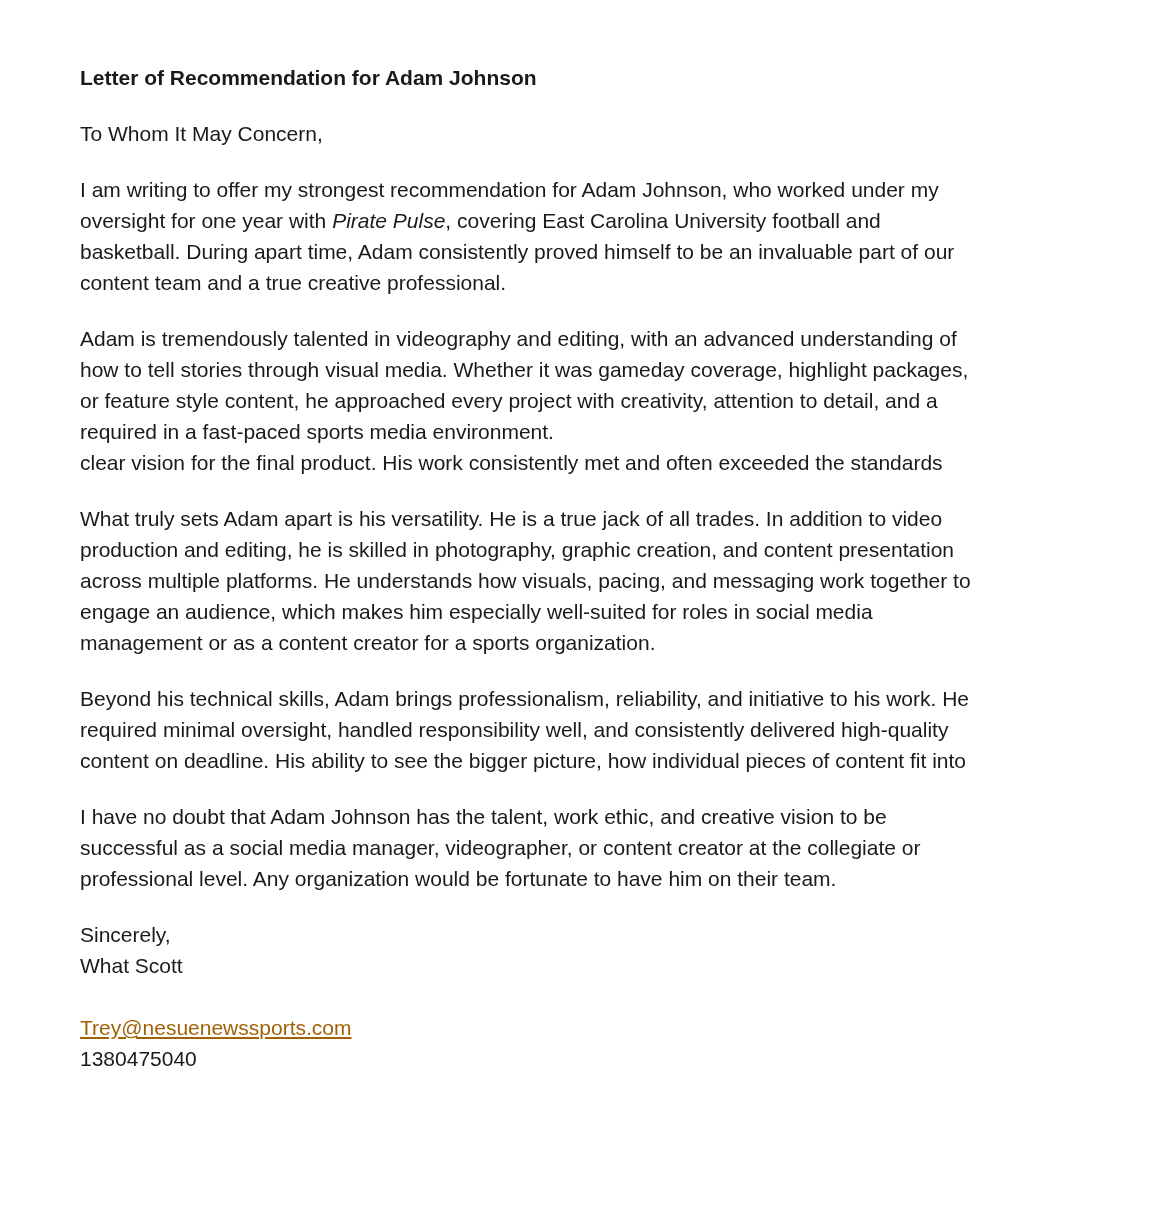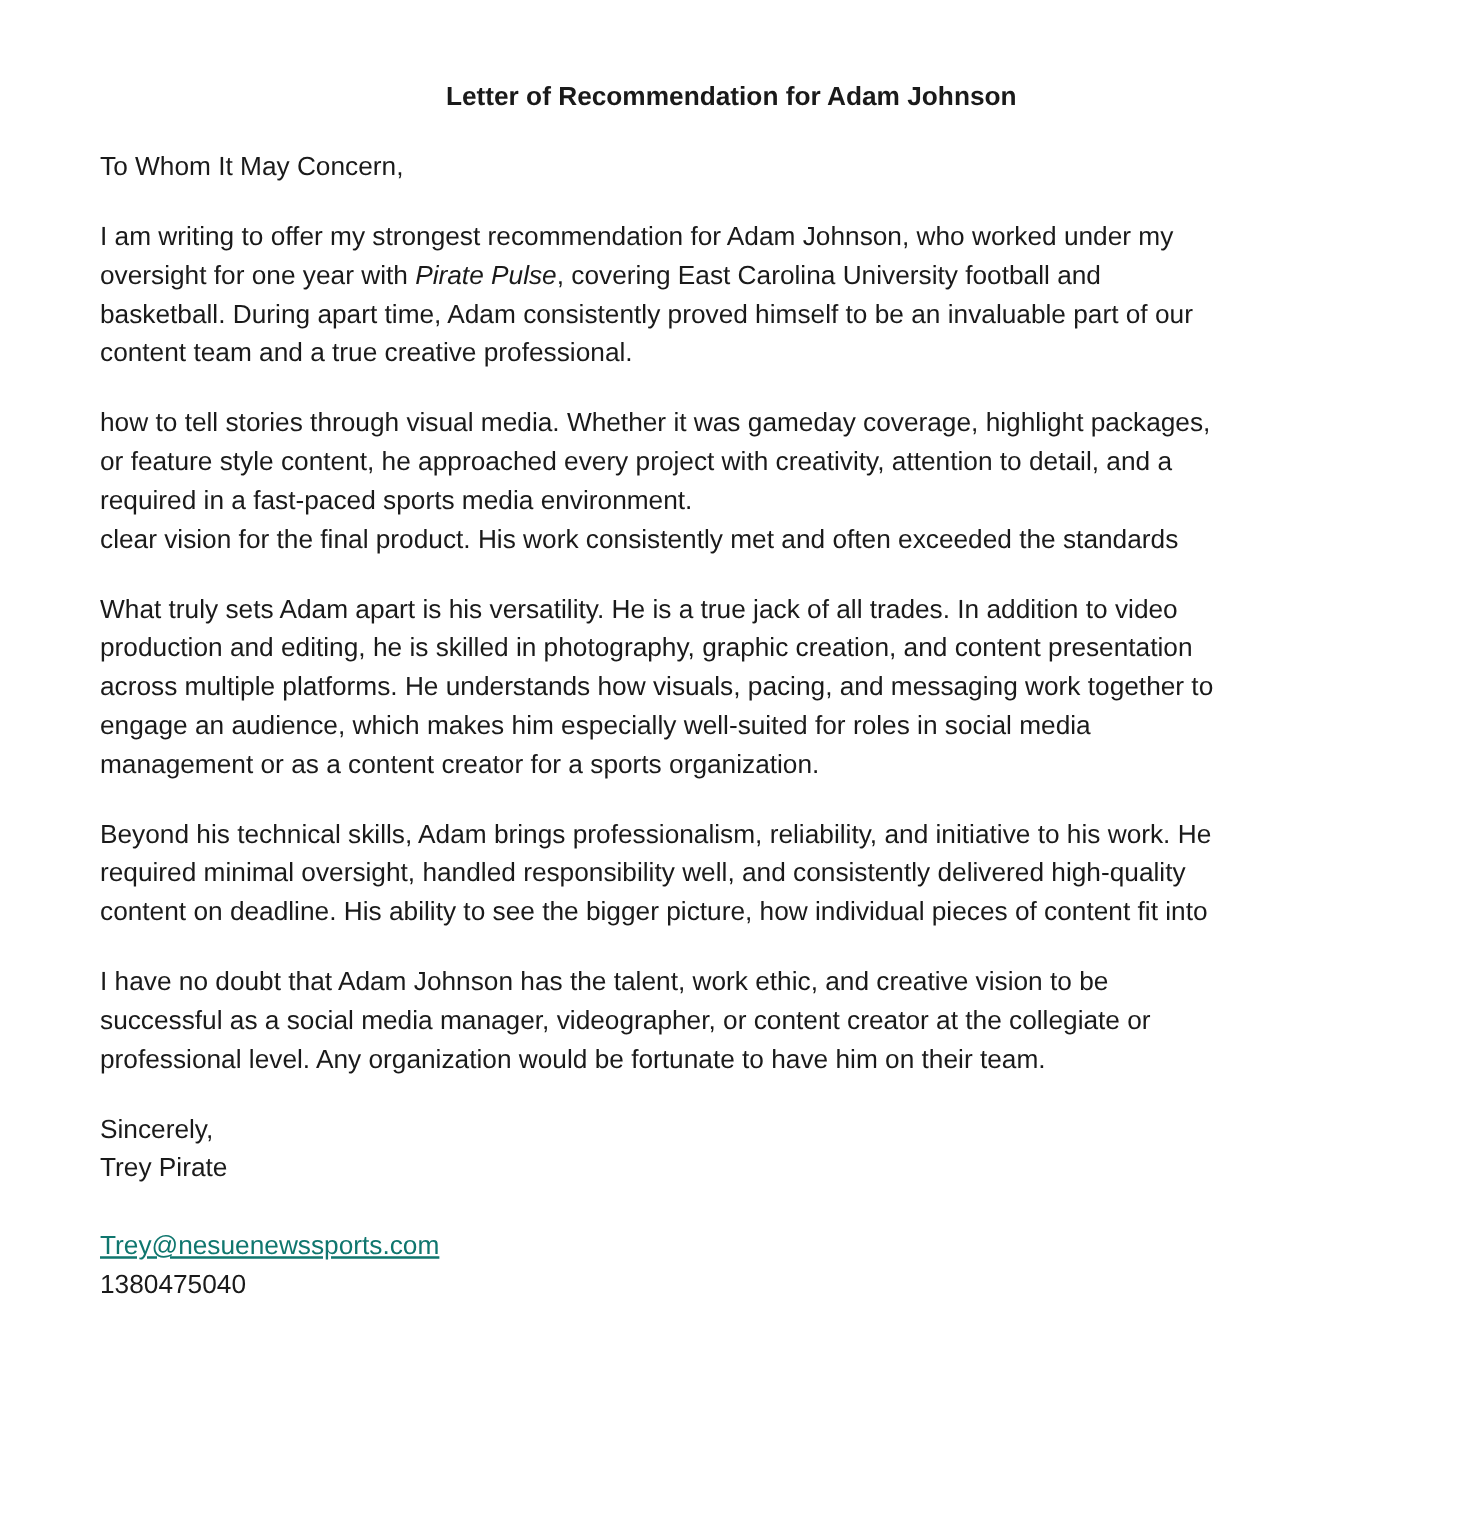--- a/index.html
+++ b/index.html
@@ -2,42 +2,43 @@
 <html><head>
   <meta charset="utf-8">
   <style>
     html, body { margin: 0; padding: 0; background: #ffffff; }
     body { width: 1170px; height: 1213px; position: relative; overflow: hidden; }
     .page {
       position: absolute; left: 80px; top: 62px; width: 1010px;
       font-family: "Liberation Sans", sans-serif; color: #1a1a1a;
       font-size: 21px; line-height: 31px;
     }
-    .title { font-weight: bold; font-size: 21px; margin: 0 0 25px 0; line-height: 31px; text-align: center; }
+    .title { font-weight: bold; font-size: 21px; margin: 0 0 25px 0; line-height: 31px; }
     .para { margin: 0 0 25px 0; }
     .line { display: block; white-space: nowrap; }
     .closing { margin: 0 0 31px 0; }
-    .contact a { color: #0f766e; text-decoration: underline; }
+    .contact a { color: #a16207; text-decoration: underline; }
     em { font-style: italic; }
   </style>
 </head>
 <body>
 
 <div class="page">
   <div class="title">Letter of Recommendation for Adam Johnson</div>
   <div class="para">To Whom It May Concern,</div>
 
   <div class="para">
     <span class="line">I am writing to offer my strongest recommendation for Adam Johnson, who worked under my</span>
     <span class="line"><span>oversight for one year with </span><em>Pirate Pulse</em><span>, covering East Carolina University football and</span></span>
     <span class="line">basketball. During apart time, Adam consistently proved himself to be an invaluable part of our</span>
     <span class="line">content team and a true creative professional.</span>
   </div>
 
   <div class="para">
+    <span class="line">Adam is tremendously talented in videography and editing, with an advanced understanding of</span>
     <span class="line">how to tell stories through visual media. Whether it was gameday coverage, highlight packages,</span>
     <span class="line">or feature style content, he approached every project with creativity, attention to detail, and a</span>
     <span class="line">required in a fast-paced sports media environment.</span>
     <span class="line">clear vision for the final product. His work consistently met and often exceeded the standards</span>
   </div>
 
   <div class="para">
     <span class="line">What truly sets Adam apart is his versatility. He is a true jack of all trades. In addition to video</span>
     <span class="line">production and editing, he is skilled in photography, graphic creation, and content presentation</span>
     <span class="line">across multiple platforms. He understands how visuals, pacing, and messaging work together to</span>
@@ -53,20 +54,20 @@
 
   <div class="para">
     <span class="line">I have no doubt that Adam Johnson has the talent, work ethic, and creative vision to be</span>
     <span class="line">successful as a social media manager, videographer, or content creator at the collegiate or</span>
     <span class="line">professional level. Any organization would be fortunate to have him on their team.</span>
   </div>
 
 
   <div class="closing">
     <span class="line">Sincerely,</span>
-    <span class="line">Trey Pirate</span>
+    <span class="line">What Scott</span>
   </div>
 
   <div class="contact">
     <span class="line"><a href="#">Trey@nesuenewssports.com</a></span>
     <span class="line">1380475040</span>
   </div>
 </div>
 
 </body></html>

